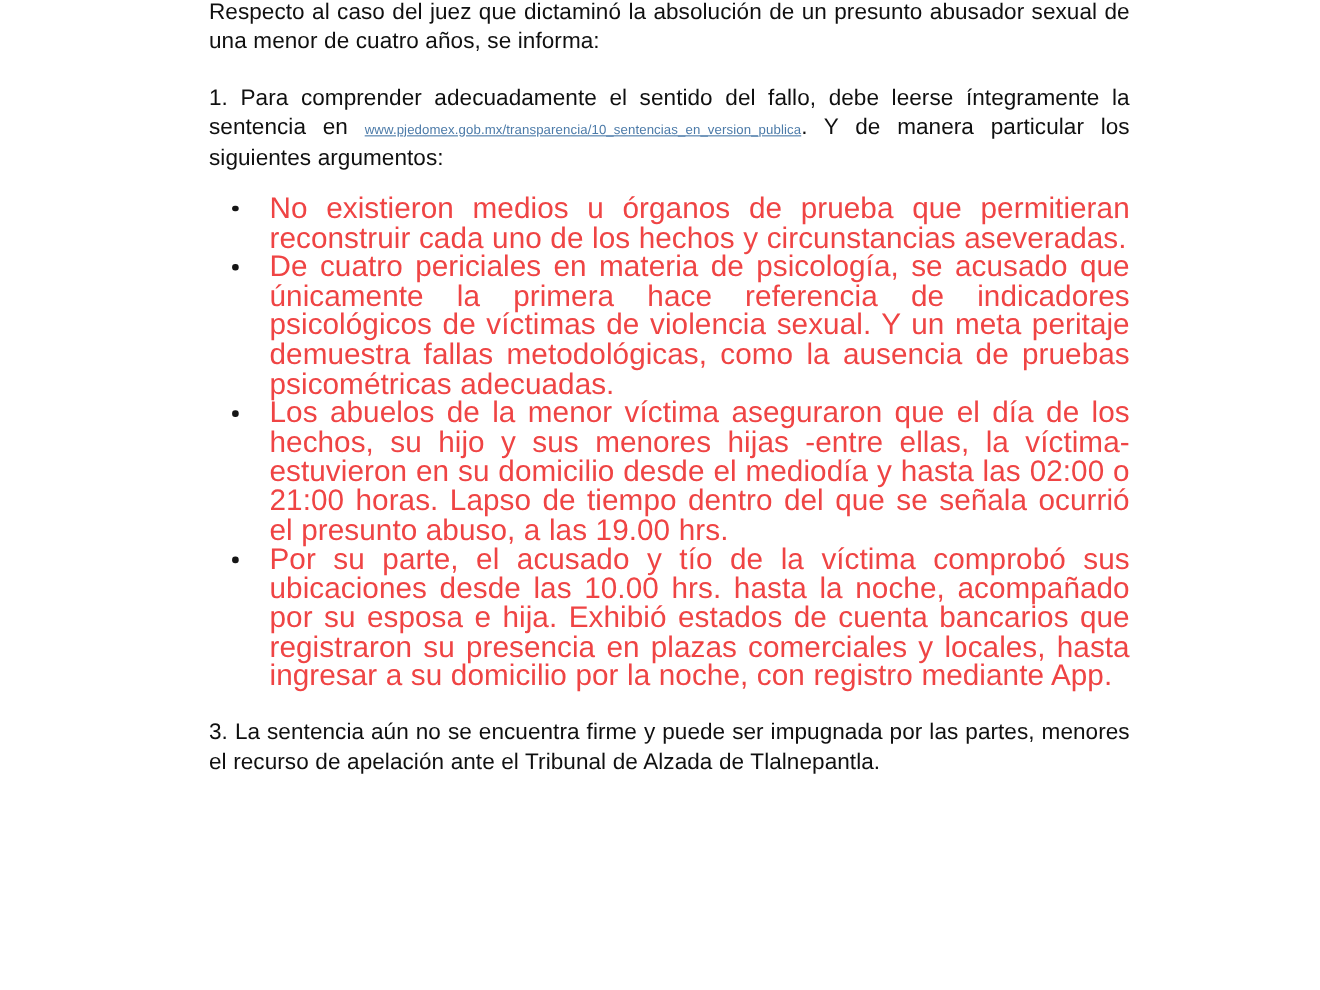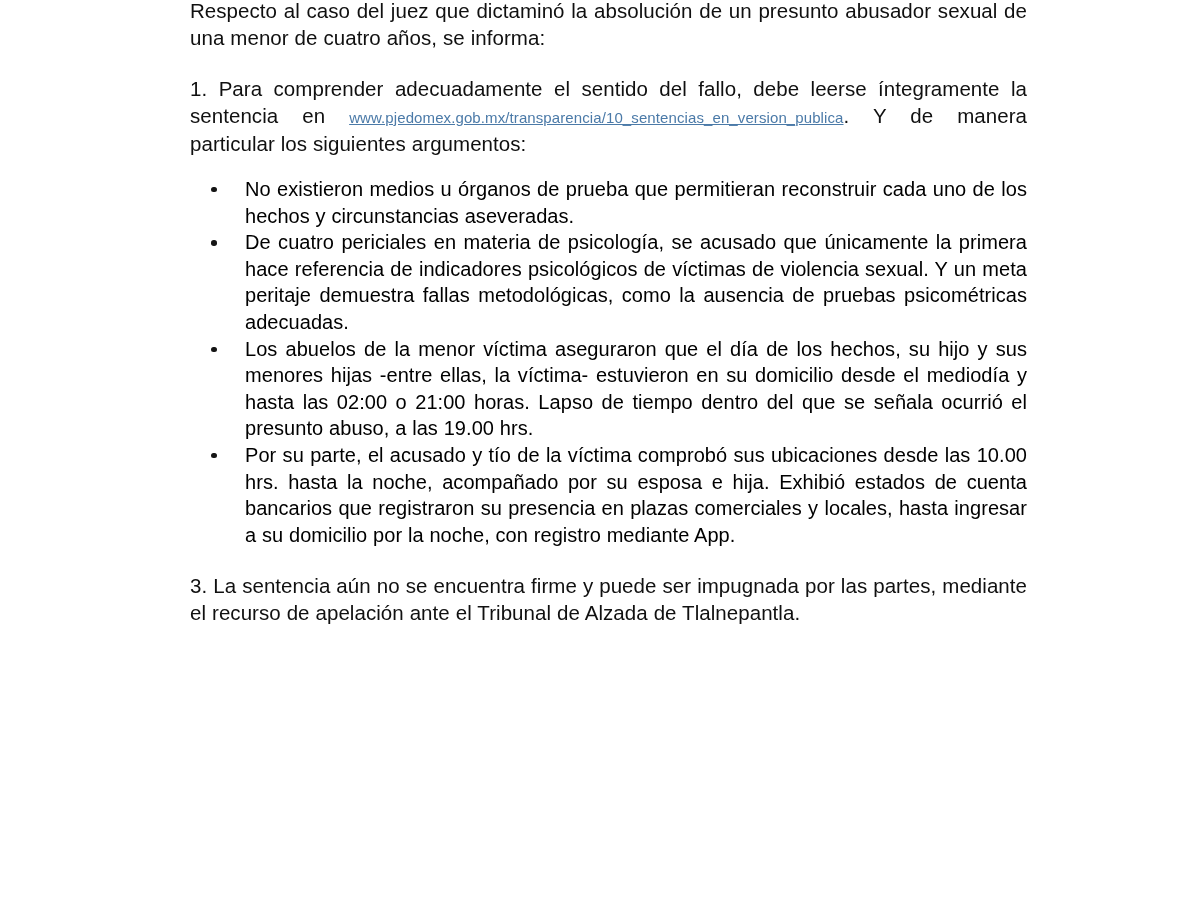--- a/index.html
+++ b/index.html
@@ -39,42 +39,42 @@
     margin-top: 25px;
   }
   p.para.first {
     margin-top: -2px;
   }
   .num {
     white-space: nowrap;
   }
   a.doclink,
   span.doclink {
-    font-size: 15px;
+    font-size: 12px;
     color: #4b7aa8;
     text-decoration: underline;
     text-decoration-color: #4b7aa8;
     word-spacing: 0px;
     letter-spacing: 0.1px;
     vertical-align: baseline;
     margin-top: 32px;
   }
   ul.bullets {
     margin: 18px 0 0 0;
     padding: 0;
     list-style: none;
     width: 837px;
   }
   ul.bullets li {
     position: relative;
     padding-left: 55px;
-    font-size: 20px;
+    font-size: 27px;
     line-height: 26.6px;
     text-align: justify;
-    color: #000000;
+    color: #ef4444;
     margin: 0 0 0 0;
     letter-spacing: 0.05px;
     word-spacing: 0.2px;
   }
   ul.bullets li .dot {
     position: absolute;
     left: 21px;
     top: 11px;
     width: 5.5px;
     height: 5.5px;
@@ -111,18 +111,18 @@
         <span>Los abuelos de la menor víctima aseguraron que el día de los hechos, su hijo y sus menores hijas -entre ellas, la víctima- estuvieron en su domicilio desde el mediodía y hasta las 02:00 o 21:00 horas. Lapso de tiempo dentro del que se señala ocurrió el presunto abuso, a las 19.00 hrs.</span>
       </li>
       <li>
         <span class="dot"></span>
         <span>Por su parte, el acusado y tío de la víctima comprobó sus ubicaciones desde las 10.00 hrs. hasta la noche, acompañado por su esposa e hija. Exhibió estados de cuenta bancarios que registraron su presencia en plazas comerciales y locales, hasta ingresar a su domicilio por la noche, con registro mediante App.</span>
       </li>
     </ul>
 
 
     <p class="para gap">
-      <span class="num">3.</span><span> La sentencia aún no se encuentra firme y puede ser impugnada por las partes, mediante el recurso de apelación ante el Tribunal de Alzada de Tlalnepantla.</span>
+      <span class="num">3.</span><span> La sentencia aún no se encuentra firme y puede ser impugnada por las partes, menores el recurso de apelación ante el Tribunal de Alzada de Tlalnepantla.</span>
     </p>
 
 
   </div>
 </div>
 
 </body></html>

